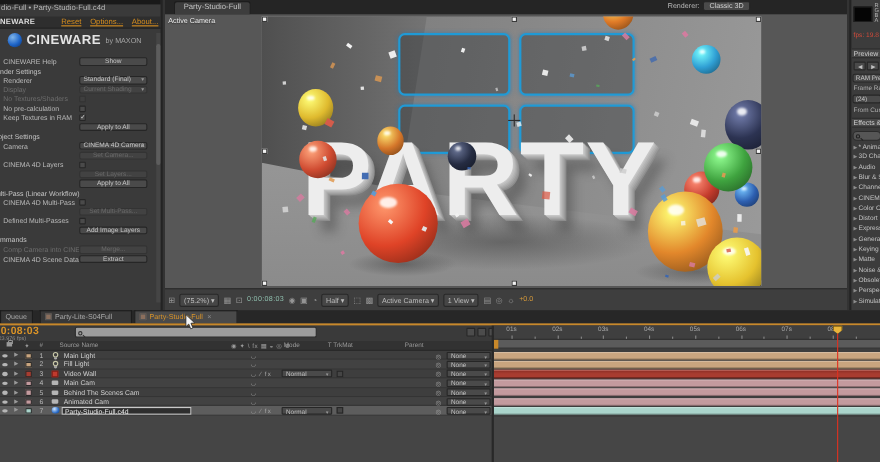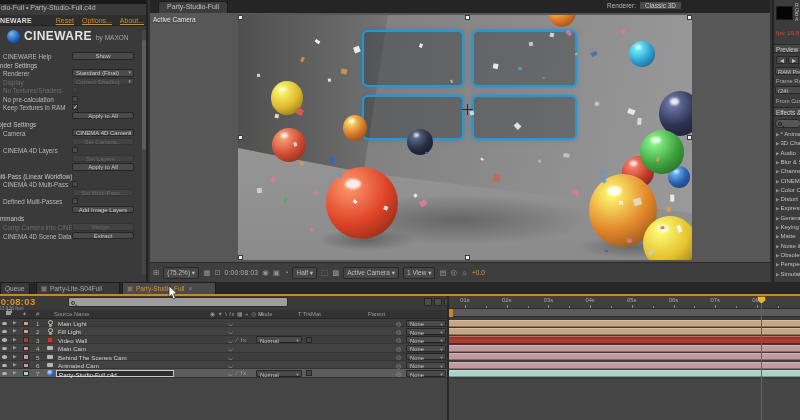--- a/index.html
+++ b/index.html
@@ -278,20 +278,21 @@
       <div class="wall-left"></div>
       <div class="floor"></div>
       <div class="floor-shade"></div>
       <div id="panes">
           <div class="pane" style="left: 124px; top: 15px; width: 102px; height: 57px; border-color: rgb(31, 154, 214);"></div>
           <div class="pane" style="left: 234px; top: 15px; width: 105px; height: 57px; border-color: rgb(31, 154, 214);"></div>
           <div class="pane" style="left: 124px; top: 80px; width: 102px; height: 45px; border-color: rgb(31, 154, 214);"></div>
           <div class="pane" style="left: 234px; top: 80px; width: 105px; height: 45px; border-color: rgb(31, 154, 214);"></div>
         </div>
       <div class="cross" style="left:224px;top:89px;"></div>
+      <div class="party">PARTY</div>
       <div id="balls">
           <div class="ball" style="left: 33px; top: 66px; width: 32px; height: 34.4px; z-index: 2; background: radial-gradient(circle at 33% 27%, rgb(255, 255, 121), rgb(223, 186, 46) 52%, rgb(123, 102, 25) 96%);">
             <div class="hl"></div>
           </div>
           <div class="ball" style="left: 34px; top: 113px; width: 34px; height: 34px; z-index: 2; background: radial-gradient(circle at 33% 27%, rgb(255, 166, 125), rgb(207, 75, 49) 52%, rgb(114, 41, 27) 96%);">
             <div class="hl"></div>
           </div>
           <div class="ball" style="left: 105px; top: 100px; width: 24px; height: 25.8px; z-index: 2; background: radial-gradient(circle at 33% 27%, rgb(255, 232, 115), rgb(212, 118, 42) 52%, rgb(117, 65, 23) 96%);">
             <div class="hl"></div>
           </div>

